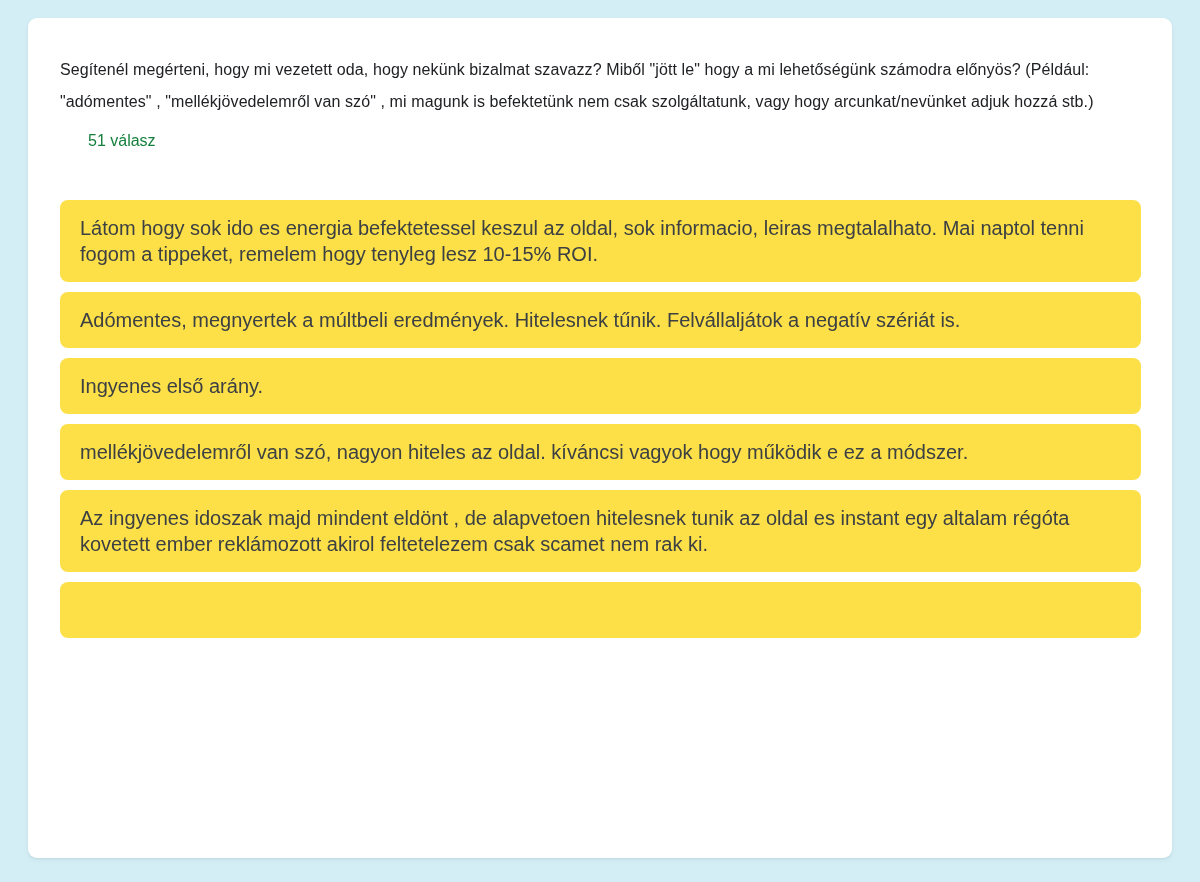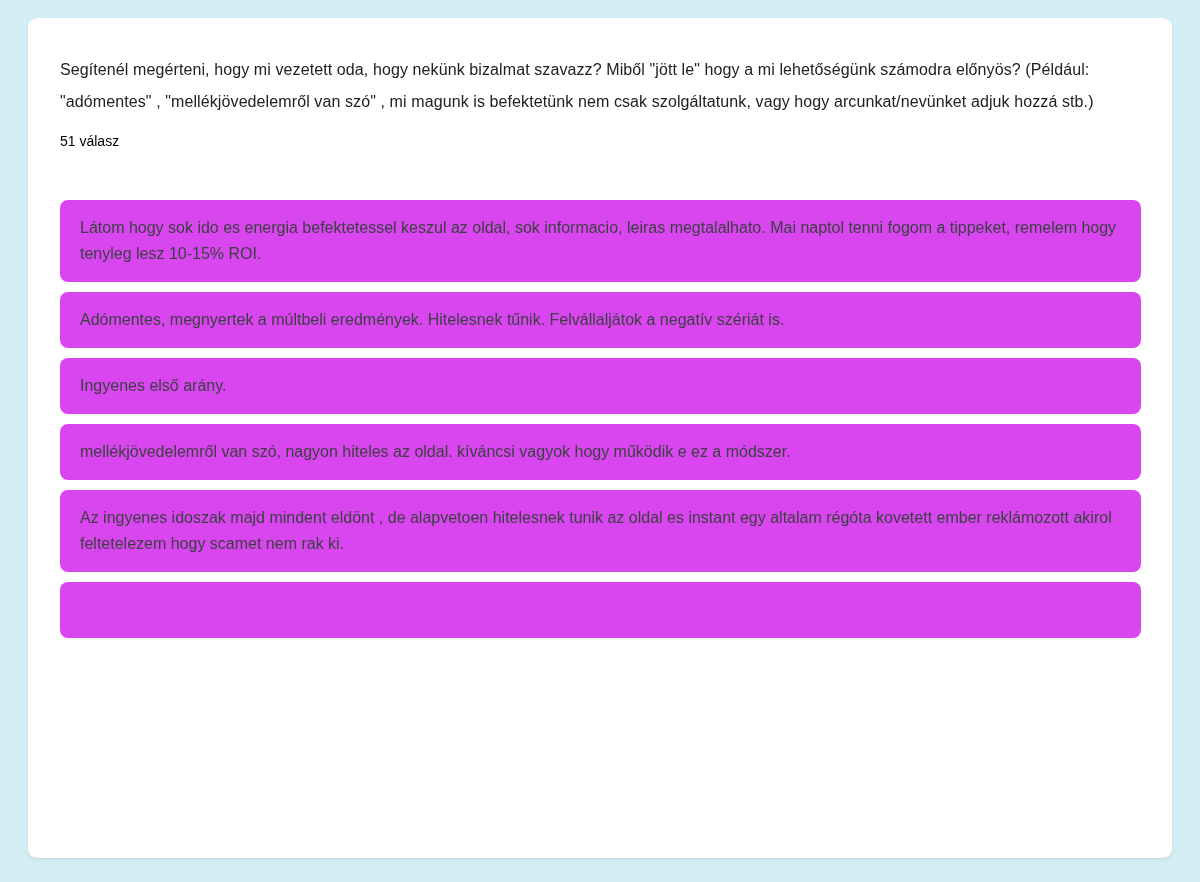--- a/index.html
+++ b/index.html
@@ -26,35 +26,36 @@
   .question-title {
     font-size: 16px;
     line-height: 32px;
     color: #202124;
     font-weight: 400;
     letter-spacing: 0.1px;
     margin: 0;
   }
   .response-count {
     margin-top: 15px;
-    font-size: 14px;
+    font-size: 16px;
     line-height: 16px;
-    color: #000000;
+    color: #15803d;
+    margin-left: 28px;
   }
   .responses {
     margin-top: 51px;
     height: 590px;
     overflow: hidden;
   }
   .chip {
-    background: #d946ef;
+    background: #fde047;
     border-radius: 8px;
     padding: 15px 20px;
     margin-bottom: 10px;
-    font-size: 16px;
+    font-size: 20px;
     line-height: 26px;
     color: #3c4043;
   }
   .chip.partial {
     height: 56px;
   }
 </style>
 </head>
 <body>
 
@@ -69,19 +70,19 @@
     <div class="chip">
       <span>Adómentes, megnyertek a múltbeli eredmények. Hitelesnek tűnik. Felvállaljátok a negatív szériát is.</span>
     </div>
     <div class="chip">
       <span>Ingyenes első arány.</span>
     </div>
     <div class="chip">
       <span>mellékjövedelemről van szó, nagyon hiteles az oldal. kíváncsi vagyok hogy működik e ez a módszer.</span>
     </div>
     <div class="chip">
-      <span>Az ingyenes idoszak majd mindent eldönt , de alapvetoen hitelesnek tunik az oldal es instant egy altalam régóta kovetett ember reklámozott akirol feltetelezem hogy scamet nem rak ki.</span>
+      <span>Az ingyenes idoszak majd mindent eldönt , de alapvetoen hitelesnek tunik az oldal es instant egy altalam régóta kovetett ember reklámozott akirol feltetelezem csak scamet nem rak ki.</span>
     </div>
     <div class="chip partial">
       <span></span>
     </div>
   </div>
 </div>
 
 </body></html>

